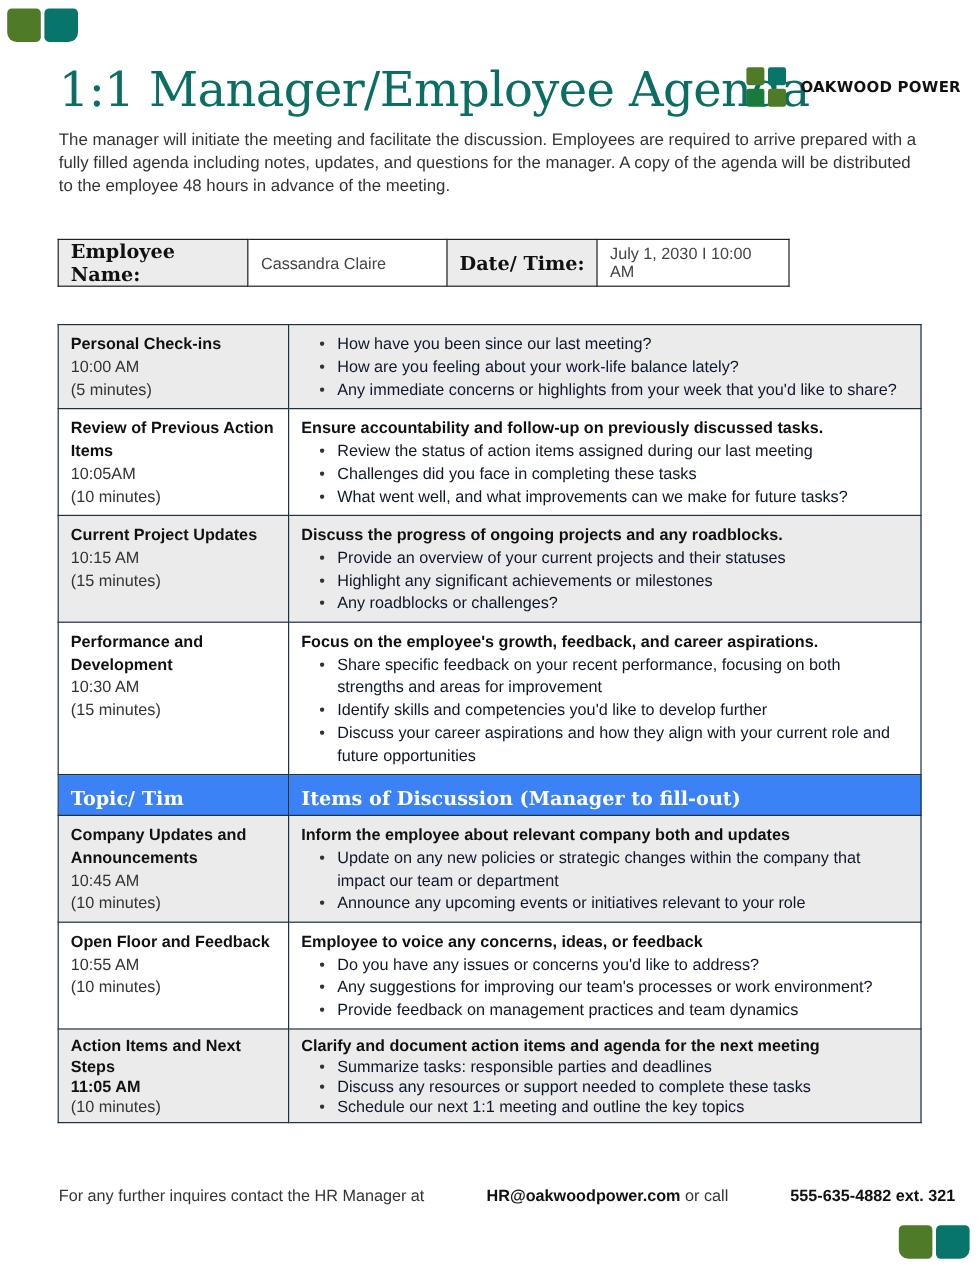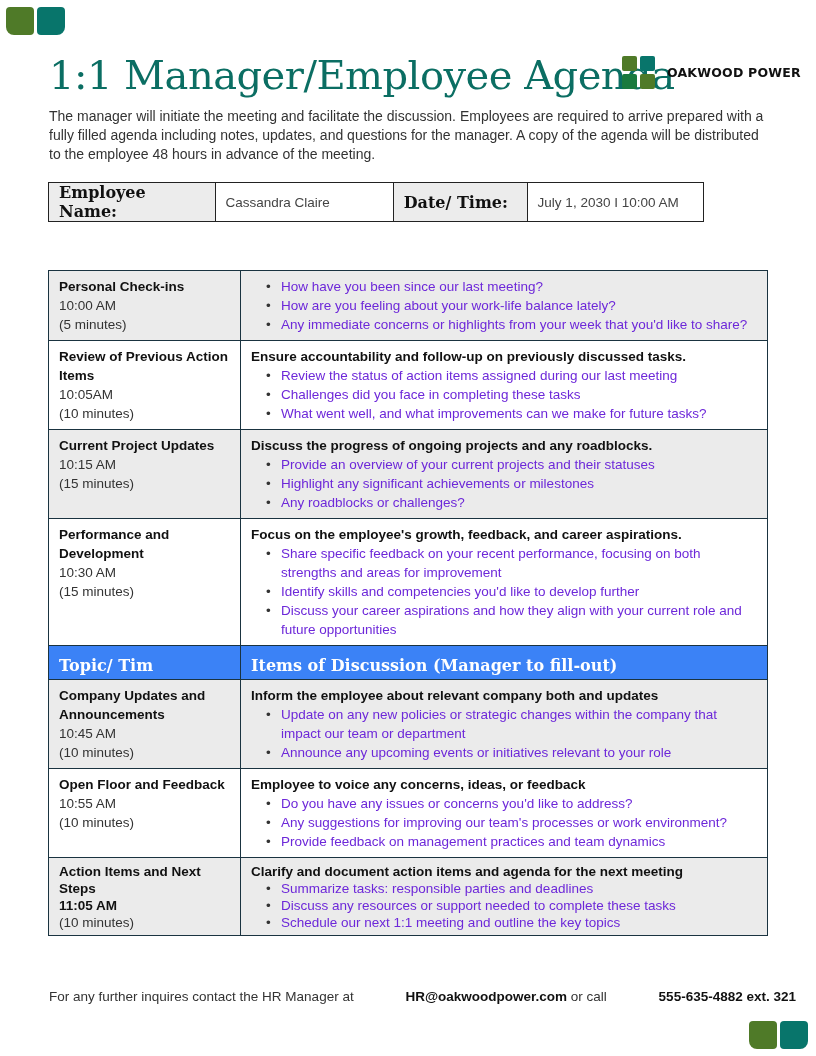--- a/index.html
+++ b/index.html
@@ -15,40 +15,40 @@
 
     .title { position: absolute; left: 49px; top: 52px; font-family: "DejaVu Serif", serif; font-weight: normal; font-size: 40px; color: #0b6e63; letter-spacing: -0.5px; }
 
     .logo { position: absolute; left: 622px; top: 56px; display: flex; align-items: center; }
     .logo-mark { display: grid; grid-template-columns: 15px 15px; grid-template-rows: 15px 15px; gap: 3px; margin-right: 12px; }
     .logo-mark span { display: block; border-radius: 2px; }
     .logo-name { font-family: "DejaVu Sans", sans-serif; font-weight: bold; font-size: 12.5px; color: #111; letter-spacing: 0.2px; }
 
     .intro { position: absolute; left: 49px; top: 107px; width: 720px; font-family: "Liberation Sans", sans-serif; font-size: 14px; line-height: 19px; color: #333; }
 
-    .info-table { position: absolute; left: 48px; top: 182px; width: 656px; border-collapse: collapse; }
+    .info-table { position: absolute; left: 48px; top: 199px; width: 610px; border-collapse: collapse; }
     .info-table td { border: 1px solid #222; height: 34px; padding: 0 10px; vertical-align: middle; }
     .info-table td.lbl { background: #ececec; font-family: "DejaVu Serif", serif; font-weight: bold; font-size: 16px; color: #111; }
     .info-table td.val { font-family: "Liberation Sans", sans-serif; font-size: 13.5px; color: #444; }
 
     .agenda { position: absolute; left: 48px; top: 270px; width: 719px; border-collapse: collapse; table-layout: fixed; }
     .agenda col.c1 { width: 192px; }
     .agenda col.c2 { width: 527px; }
     .agenda td, .agenda th { border: 1px solid #1a3340; vertical-align: top; }
     .agenda th { text-align: left; font-family: "DejaVu Serif", serif; font-weight: bold; font-size: 16px; color: #fff; height: 34px; padding: 6px 10px 0 10px; vertical-align: middle; }
     .agenda tr.head-olive th { background: #6b7328; }
     .agenda tr.head-teal th { background: #3b82f6; }
     .agenda tr.shaded td { background: #ebebeb; }
     .agenda td { padding: 6px 10px 6px 10px; font-size: 13.5px; line-height: 19px; }
     .topic-name { font-weight: bold; color: #111; font-size: 13.5px; }
     .topic-time, .topic-dur { color: #333; }
     .topic-time.bold { font-weight: bold; color: #111; }
     .lead { font-weight: bold; color: #111; }
     .agenda ul { list-style: none; padding-left: 30px; }
-    .agenda li { position: relative; color: #6d28d9; }
+    .agenda li { position: relative; color: #0f172a; }
     .agenda li::before { content: "•"; position: absolute; left: -15px; color: #333; }
     .agenda tr.compact td { line-height: 17px; padding-top: 5px; padding-bottom: 4px; }
 
     .footer-note { position: absolute; left: 49px; top: 989px; font-size: 13.5px; color: #333; }
     .footer-note b { color: #111; margin-left: 48px; }
   </style>
 </head>
 <body>
 
 <div class="corner-blocks top-blocks">

